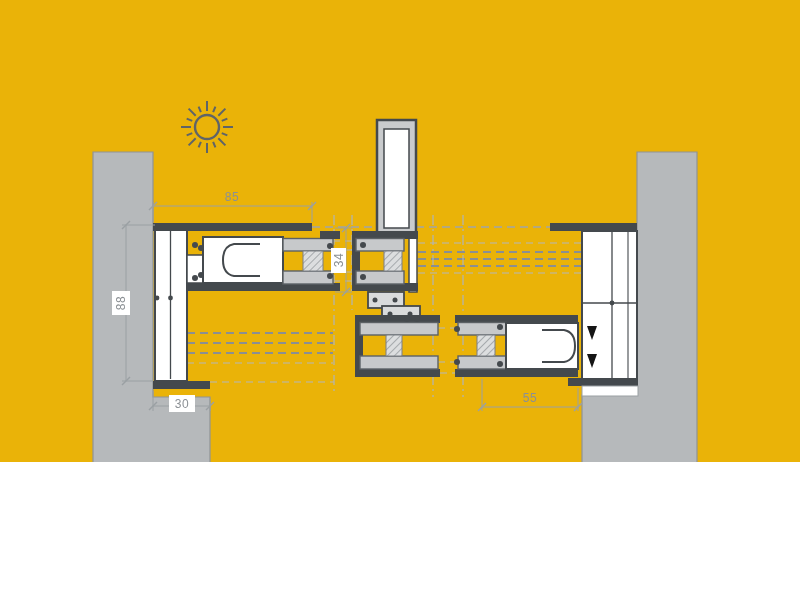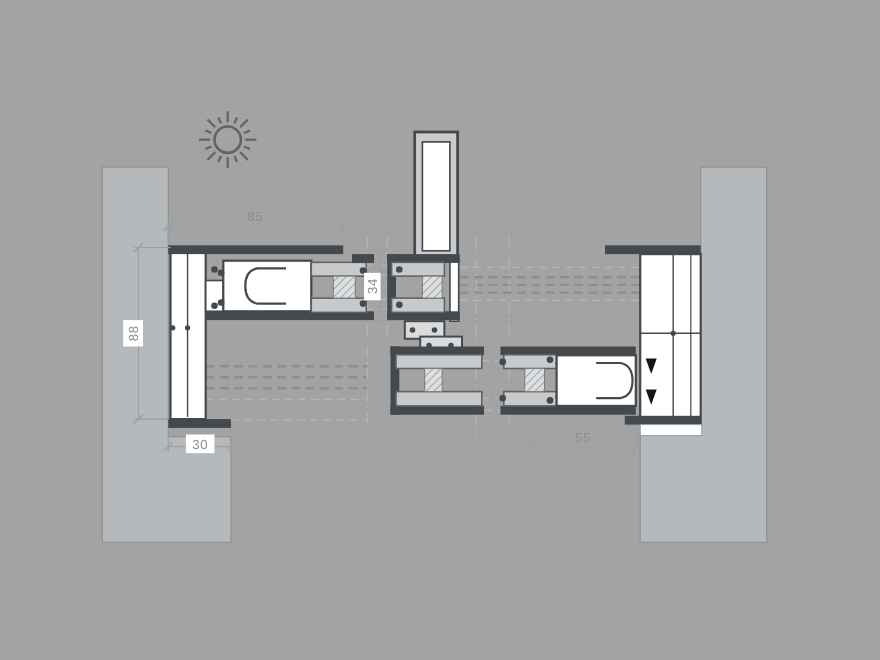--- a/index.html
+++ b/index.html
@@ -1,16 +1,16 @@
 <!DOCTYPE html>
 <html><head>
 <meta charset="utf-8">
 <style>
   html,body{margin:0;padding:0;background:#ffffff;}
-  .stage{position:relative;width:800px;height:600px;background:#a3a3a3;overflow:hidden;
+  .stage{position:relative;width:800px;height:462px;background:#eab308;overflow:hidden;
          font-family:"Liberation Sans", sans-serif;}
   svg{display:block;}
   svg text{font-family:"Liberation Sans", sans-serif;font-size:12px;fill:#8b9094;letter-spacing:.5px;}
 </style>
 </head>
 <body>
 
 <div class="stage">
 <svg width="800" height="600" viewBox="0 0 800 600">
   <defs>

